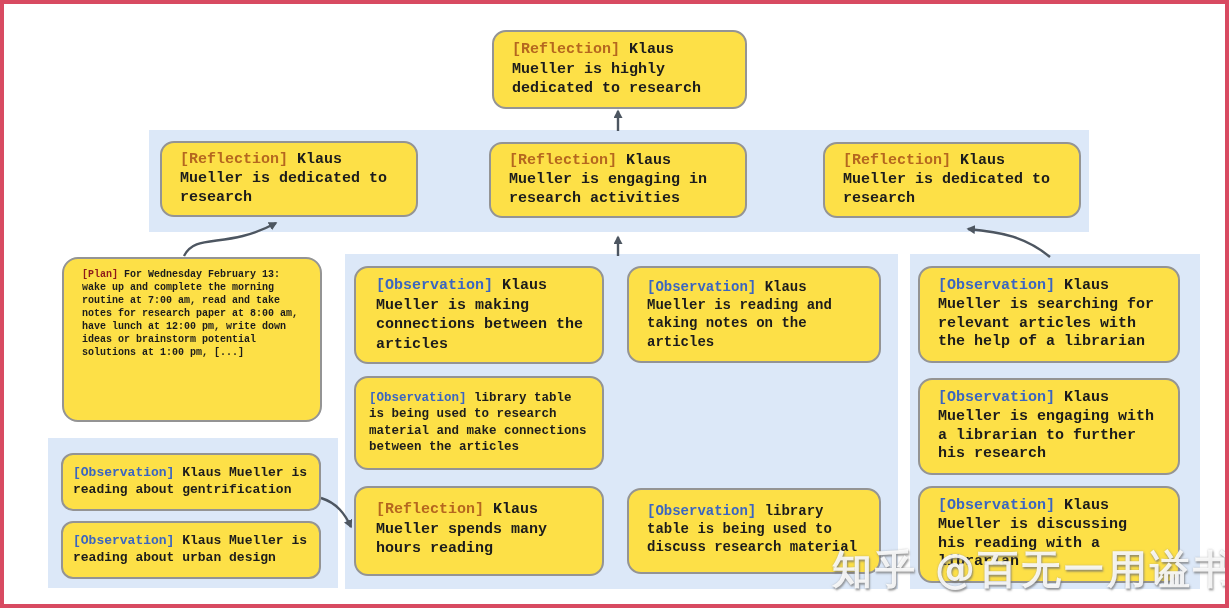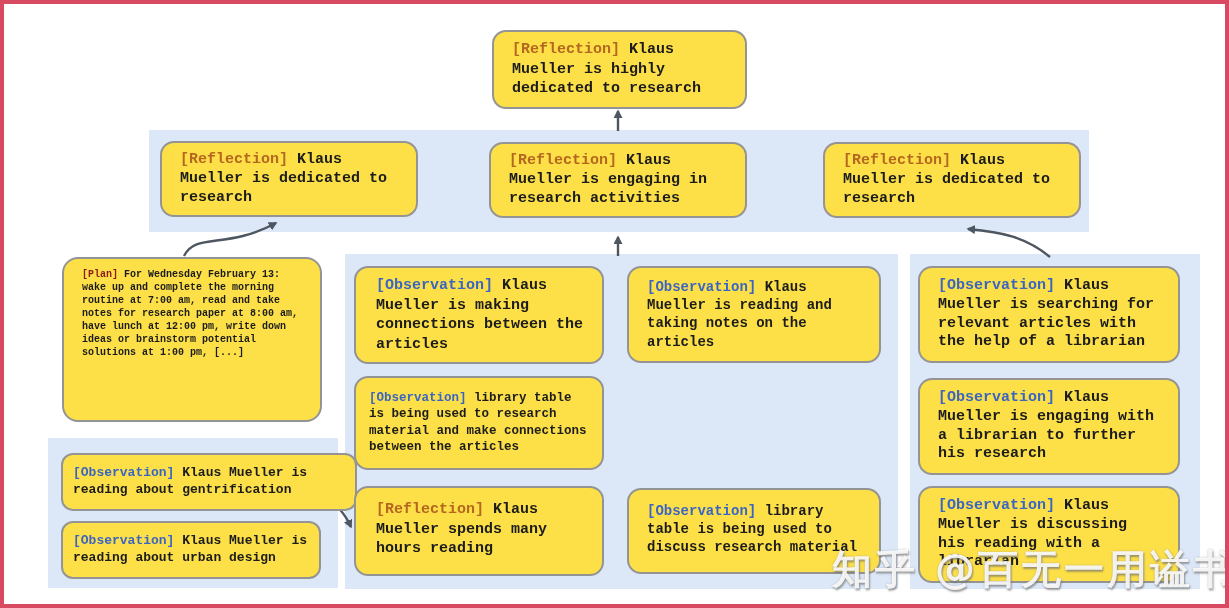--- a/index.html
+++ b/index.html
@@ -27,26 +27,26 @@
     position:absolute;z-index:3;background:#fde047;
     border:2px solid var(--box-border);border-radius:14px;
     color:#1c1c1c;font-weight:bold;line-height:1.3;box-sizing:border-box;
   }
   .tag-reflection{color:var(--reflection-tag);}
   .tag-observation{color:var(--observation-tag);}
   .tag-plan{color:var(--plan-tag);}
   
   #node-root{left:488px;top:26px;width:255px;min-height:74px;padding:8px 14px 8px 18px;font-size:15px;}
   #node-l2-left{left:156px;top:137px;width:258px;min-height:74px;padding:8px 16px 8px 18px;font-size:15px;line-height:1.25;}
-  #node-l2-center{left:485px;top:138px;width:258px;min-height:74px;padding:8px 16px 8px 18px;font-size:15px;line-height:1.25;}
+  #node-l2-center{left:485px;top:138px;width:258px;min-height:74px;padding:8px 16px 8px 18px;font-size:15px;line-height:1.25;border-radius:13px;}
   #node-l2-right{left:819px;top:138px;width:258px;min-height:74px;padding:8px 16px 8px 18px;font-size:15px;line-height:1.25;}
   
   #node-plan{left:58px;top:253px;width:260px;min-height:165px;padding:9px 18px;font-size:10px;border-radius:16px;}
   
-  #node-lobs-0{left:57px;top:449px;width:296px;min-height:56px;padding:10px 10px;font-size:13px;border-radius:12px;}
+  #node-lobs-0{left:57px;top:449px;width:260px;min-height:56px;padding:10px 10px;font-size:13px;border-radius:12px;}
   #node-lobs-1{left:57px;top:517px;width:260px;min-height:56px;padding:10px 10px;font-size:13px;border-radius:12px;}
   
   #node-m-0{left:350px;top:262px;width:250px;min-height:95px;padding:8px 11px 8px 20px;font-size:15px;}
   #node-m-1{left:350px;top:372px;width:250px;min-height:94px;padding:12px 13px 12px 13px;font-size:12.5px;}
   #node-m-2{left:350px;top:482px;width:250px;min-height:90px;padding:12px 22px 12px 20px;font-size:15px;}
   
   #node-r-0{left:623px;top:262px;width:254px;min-height:95px;padding:10px 16px 10px 18px;font-size:14px;}
   #node-r-1{left:623px;top:377px;width:254px;min-height:86px;padding:12px 16px 12px 18px;font-size:14px;}
   #node-r-2{left:623px;top:484px;width:254px;min-height:86px;padding:12px 16px 12px 18px;font-size:14px;}
   

